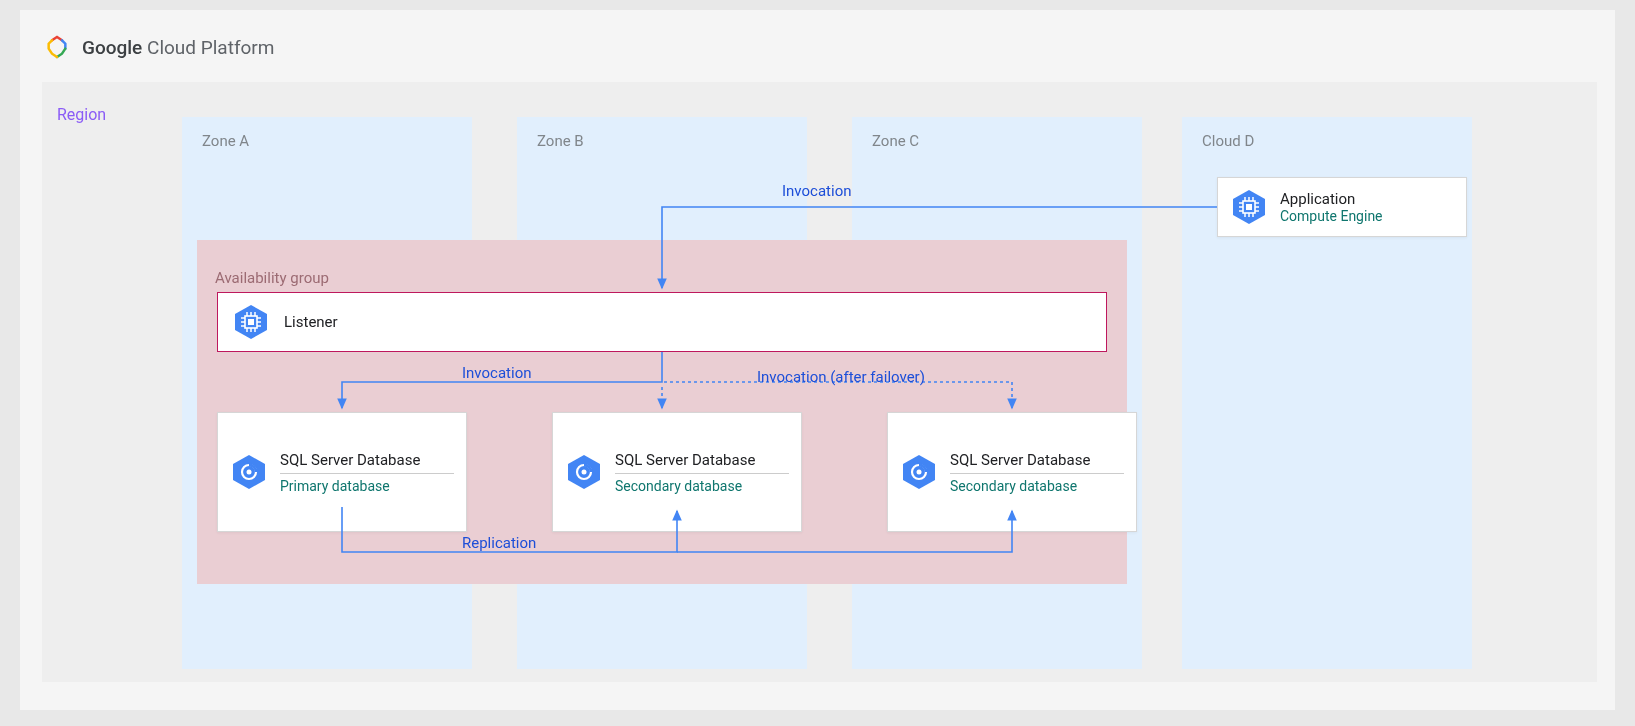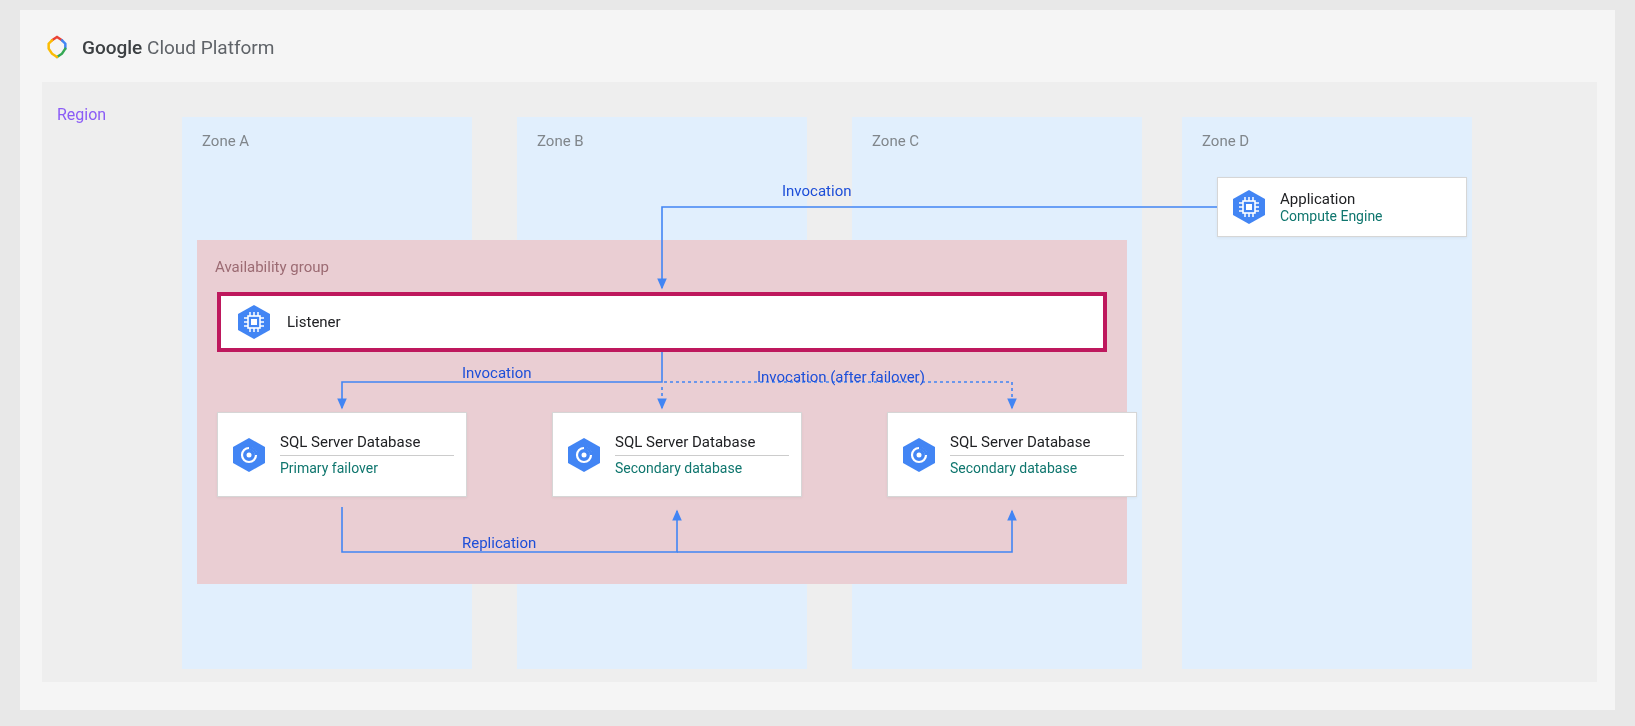--- a/index.html
+++ b/index.html
@@ -62,21 +62,21 @@
   }
   
   .avail-group {
     position: absolute;
     left: 155px; top: 158px;
     width: 930px; height: 344px;
     background: #eaced3;
   }
   .avail-label {
     position: absolute;
-    left: 18px; top: 18px;
+    left: 18px; top: 29px;
     font-size: 15px;
     color: #9c6b73;
   }
   
   .node {
     position: absolute;
     background: #fff;
     border: 1px solid #d6d6d6;
     box-shadow: 0 1px 3px rgba(0,0,0,0.05);
     display: flex;
@@ -90,30 +90,30 @@
   .node .text-block { flex: 1; }
   .node-title { font-size: 15px; color: #202124; font-weight: 400; }
   .node-sub { font-size: 14px; color: #0f766e; }
   .divider { border-top: 1px solid #ccc; margin: 4px 0; }
   
   .listener-node {
     position: absolute;
     left: 175px; top: 210px;
     width: 890px; height: 60px;
     background: #fff;
-    border: 4px solid #be185d;
+    border: 1px solid #be185d;
     display: flex;
     align-items: center;
     padding: 0 14px;
     gap: 14px;
   }
   
   .db-node {
     width: 250px;
-    height: 85px;
+    height: 120px;
     padding: 10px 12px;
   }
   .db-a { left: 175px; top: 330px; }
   .db-b { left: 510px; top: 330px; }
   .db-c { left: 845px; top: 330px; }
   
   .app-node {
     left: 1175px; top: 95px;
     width: 250px; height: 60px;
   }
@@ -203,21 +203,21 @@
     <div class="zone zone-a">
       <div class="zone-label">Zone A</div>
     </div>
     <div class="zone zone-b">
       <div class="zone-label">Zone B</div>
     </div>
     <div class="zone zone-c">
       <div class="zone-label">Zone C</div>
     </div>
     <div class="zone zone-d">
-      <div class="zone-label">Zone D</div>
+      <div class="zone-label">Cloud D</div>
     </div>
 
     <div class="avail-group">
       <div class="avail-label">Availability group</div>
     </div>
 
     <div class="listener-node">
       <span class="hex-icon icon">
         <svg viewBox="0 0 38 38">
             <use href="#compute-glyph"></use>
@@ -228,21 +228,21 @@
 
     <div class="node db-node db-a">
       <span class="hex-icon icon">
         <svg viewBox="0 0 38 38">
             <use href="#sql-glyph"></use>
           </svg>
       </span>
       <div class="text-block">
         <div class="node-title">SQL Server Database</div>
         <div class="divider"></div>
-        <div class="node-sub">Primary failover</div>
+        <div class="node-sub">Primary database</div>
       </div>
     </div>
 
     <div class="node db-node db-b">
       <span class="hex-icon icon">
         <svg viewBox="0 0 38 38">
             <use href="#sql-glyph"></use>
           </svg>
       </span>
       <div class="text-block">

